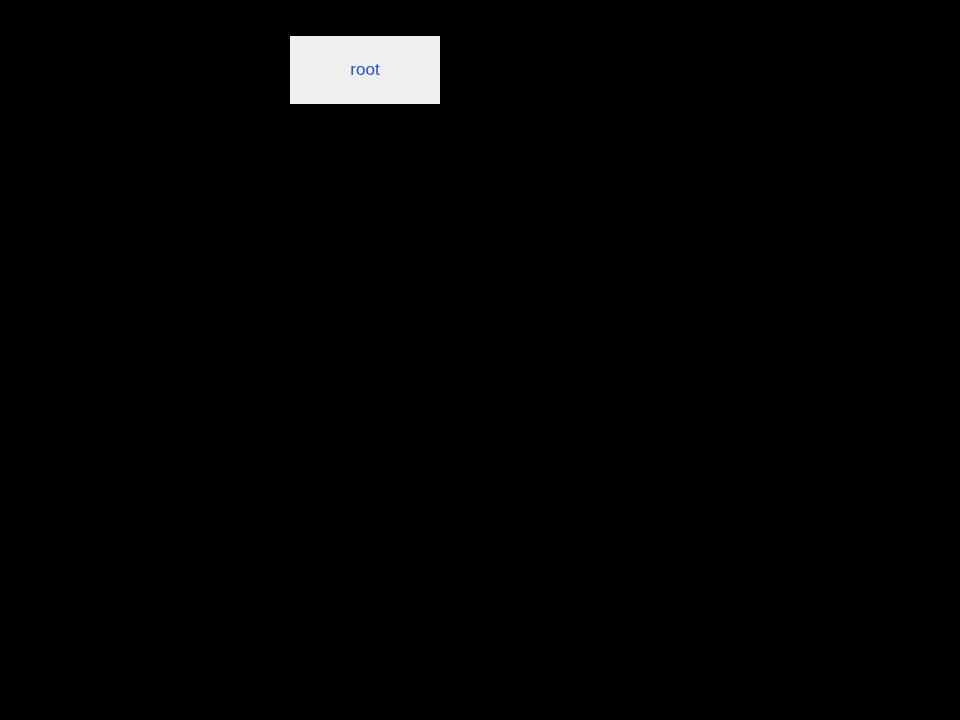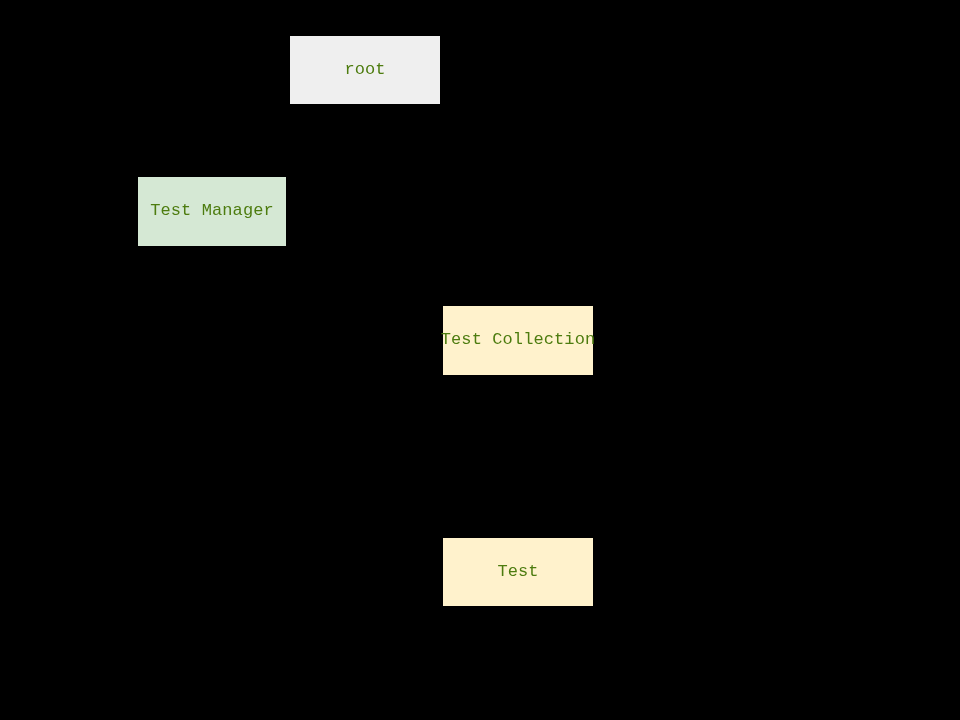--- a/index.html
+++ b/index.html
@@ -26,22 +26,22 @@
     height: 720px;
     pointer-events: none;
   }
   .node {
     position: absolute;
     box-sizing: border-box;
     display: flex;
     align-items: center;
     justify-content: center;
     text-align: center;
-    color: #4d7c0f;
-    font-family: Liberation Mono, monospace;
+    color: #1d4ed8;
+    font-family: Liberation Sans, sans-serif;
     font-size: 17px;
     font-weight: normal;
     line-height: 1.2;
     letter-spacing: 0.1px;
     white-space: nowrap;
     border: 1px solid #000000;
     user-select: none;
   }
   .node-label {
     display: block;
@@ -69,26 +69,17 @@
     <g fill="none" stroke="#000000" stroke-width="1.2">
       <path d="M 518 376 L 518 537"></path>
       <path d="M 513 530 L 518 537 L 523 530 Z" fill="#000000" stroke="none"></path>
     </g>
   </svg>
 
   <div class="node" style="left:289px; top:35px; width:152px; height:70px; background:#EFEFEF;">
     <span class="node-label">root</span>
   </div>
 
-  <div class="node" style="left:137px; top:176px; width:150px; height:71px; background:#D5E8D4;">
-    <span class="node-label">Test Manager</span>
-  </div>
 
 
-  <div class="node" style="left:442px; top:305px; width:152px; height:71px; background:#FFF2CC;">
-    <span class="node-label">Test Collection</span>
-  </div>
 
-  <div class="node" style="left:442px; top:537px; width:152px; height:70px; background:#FFF2CC;">
-    <span class="node-label">Test</span>
-  </div>
 
 </div>
 
 </body></html>

